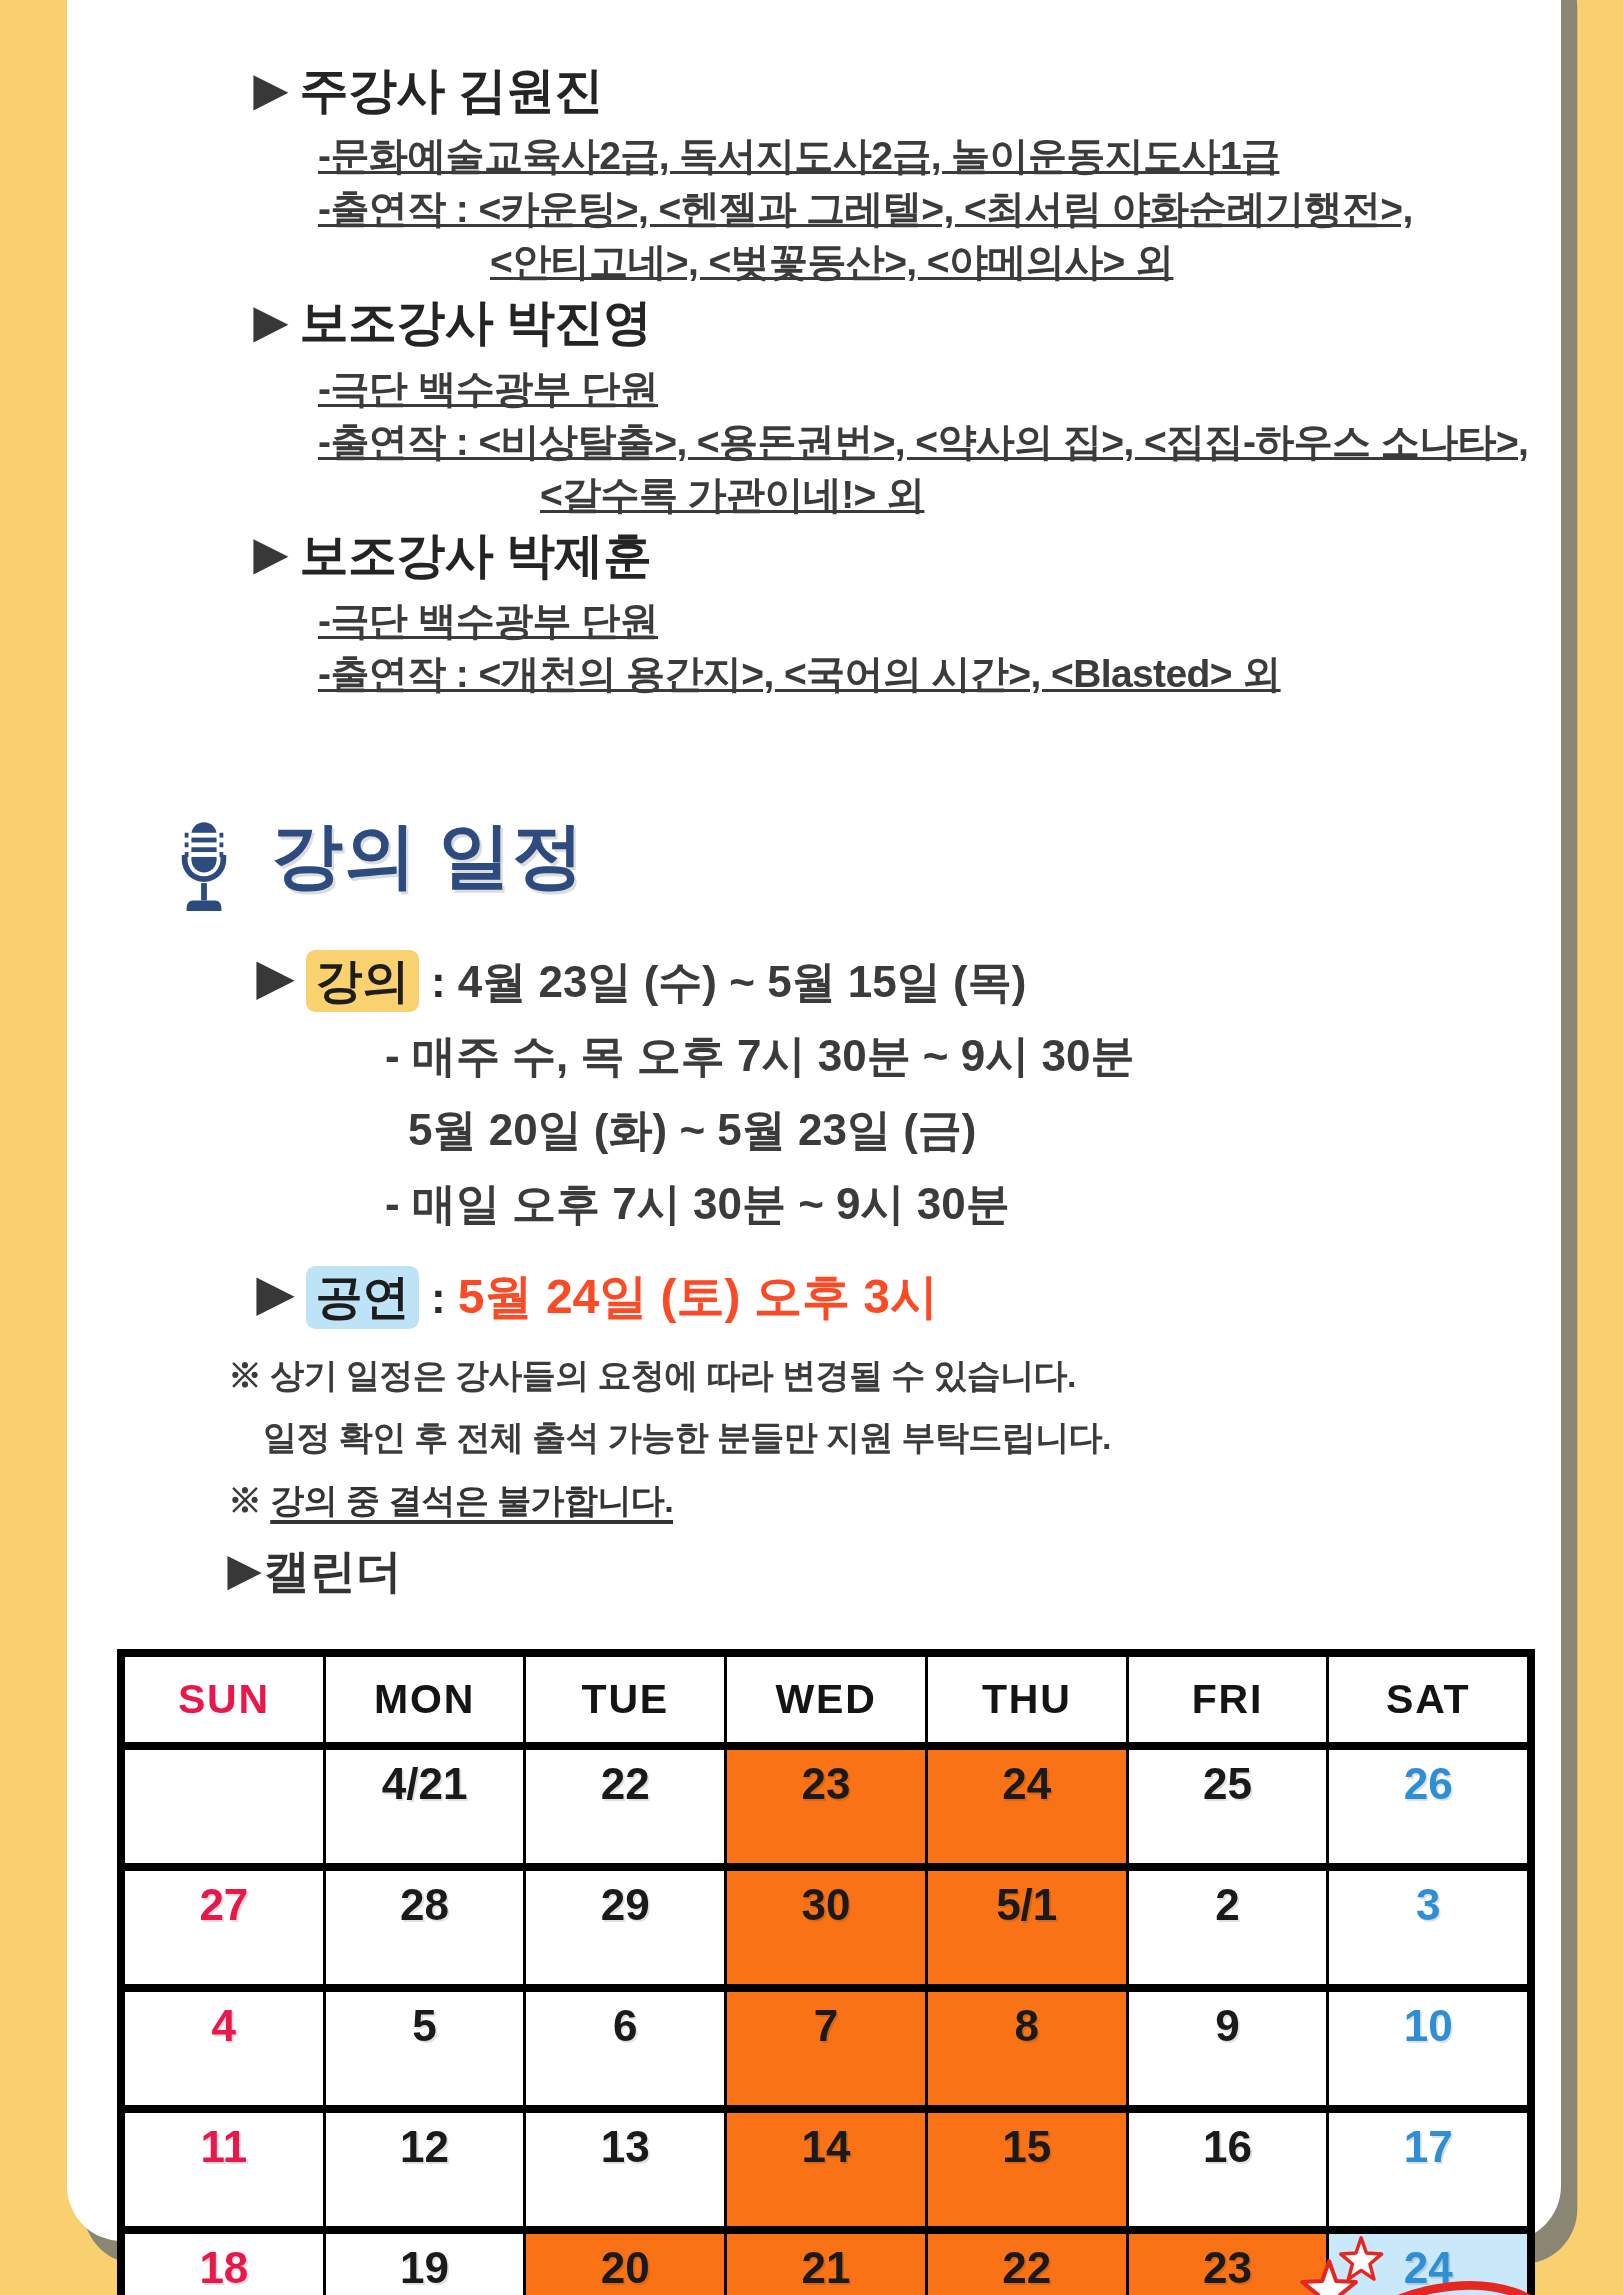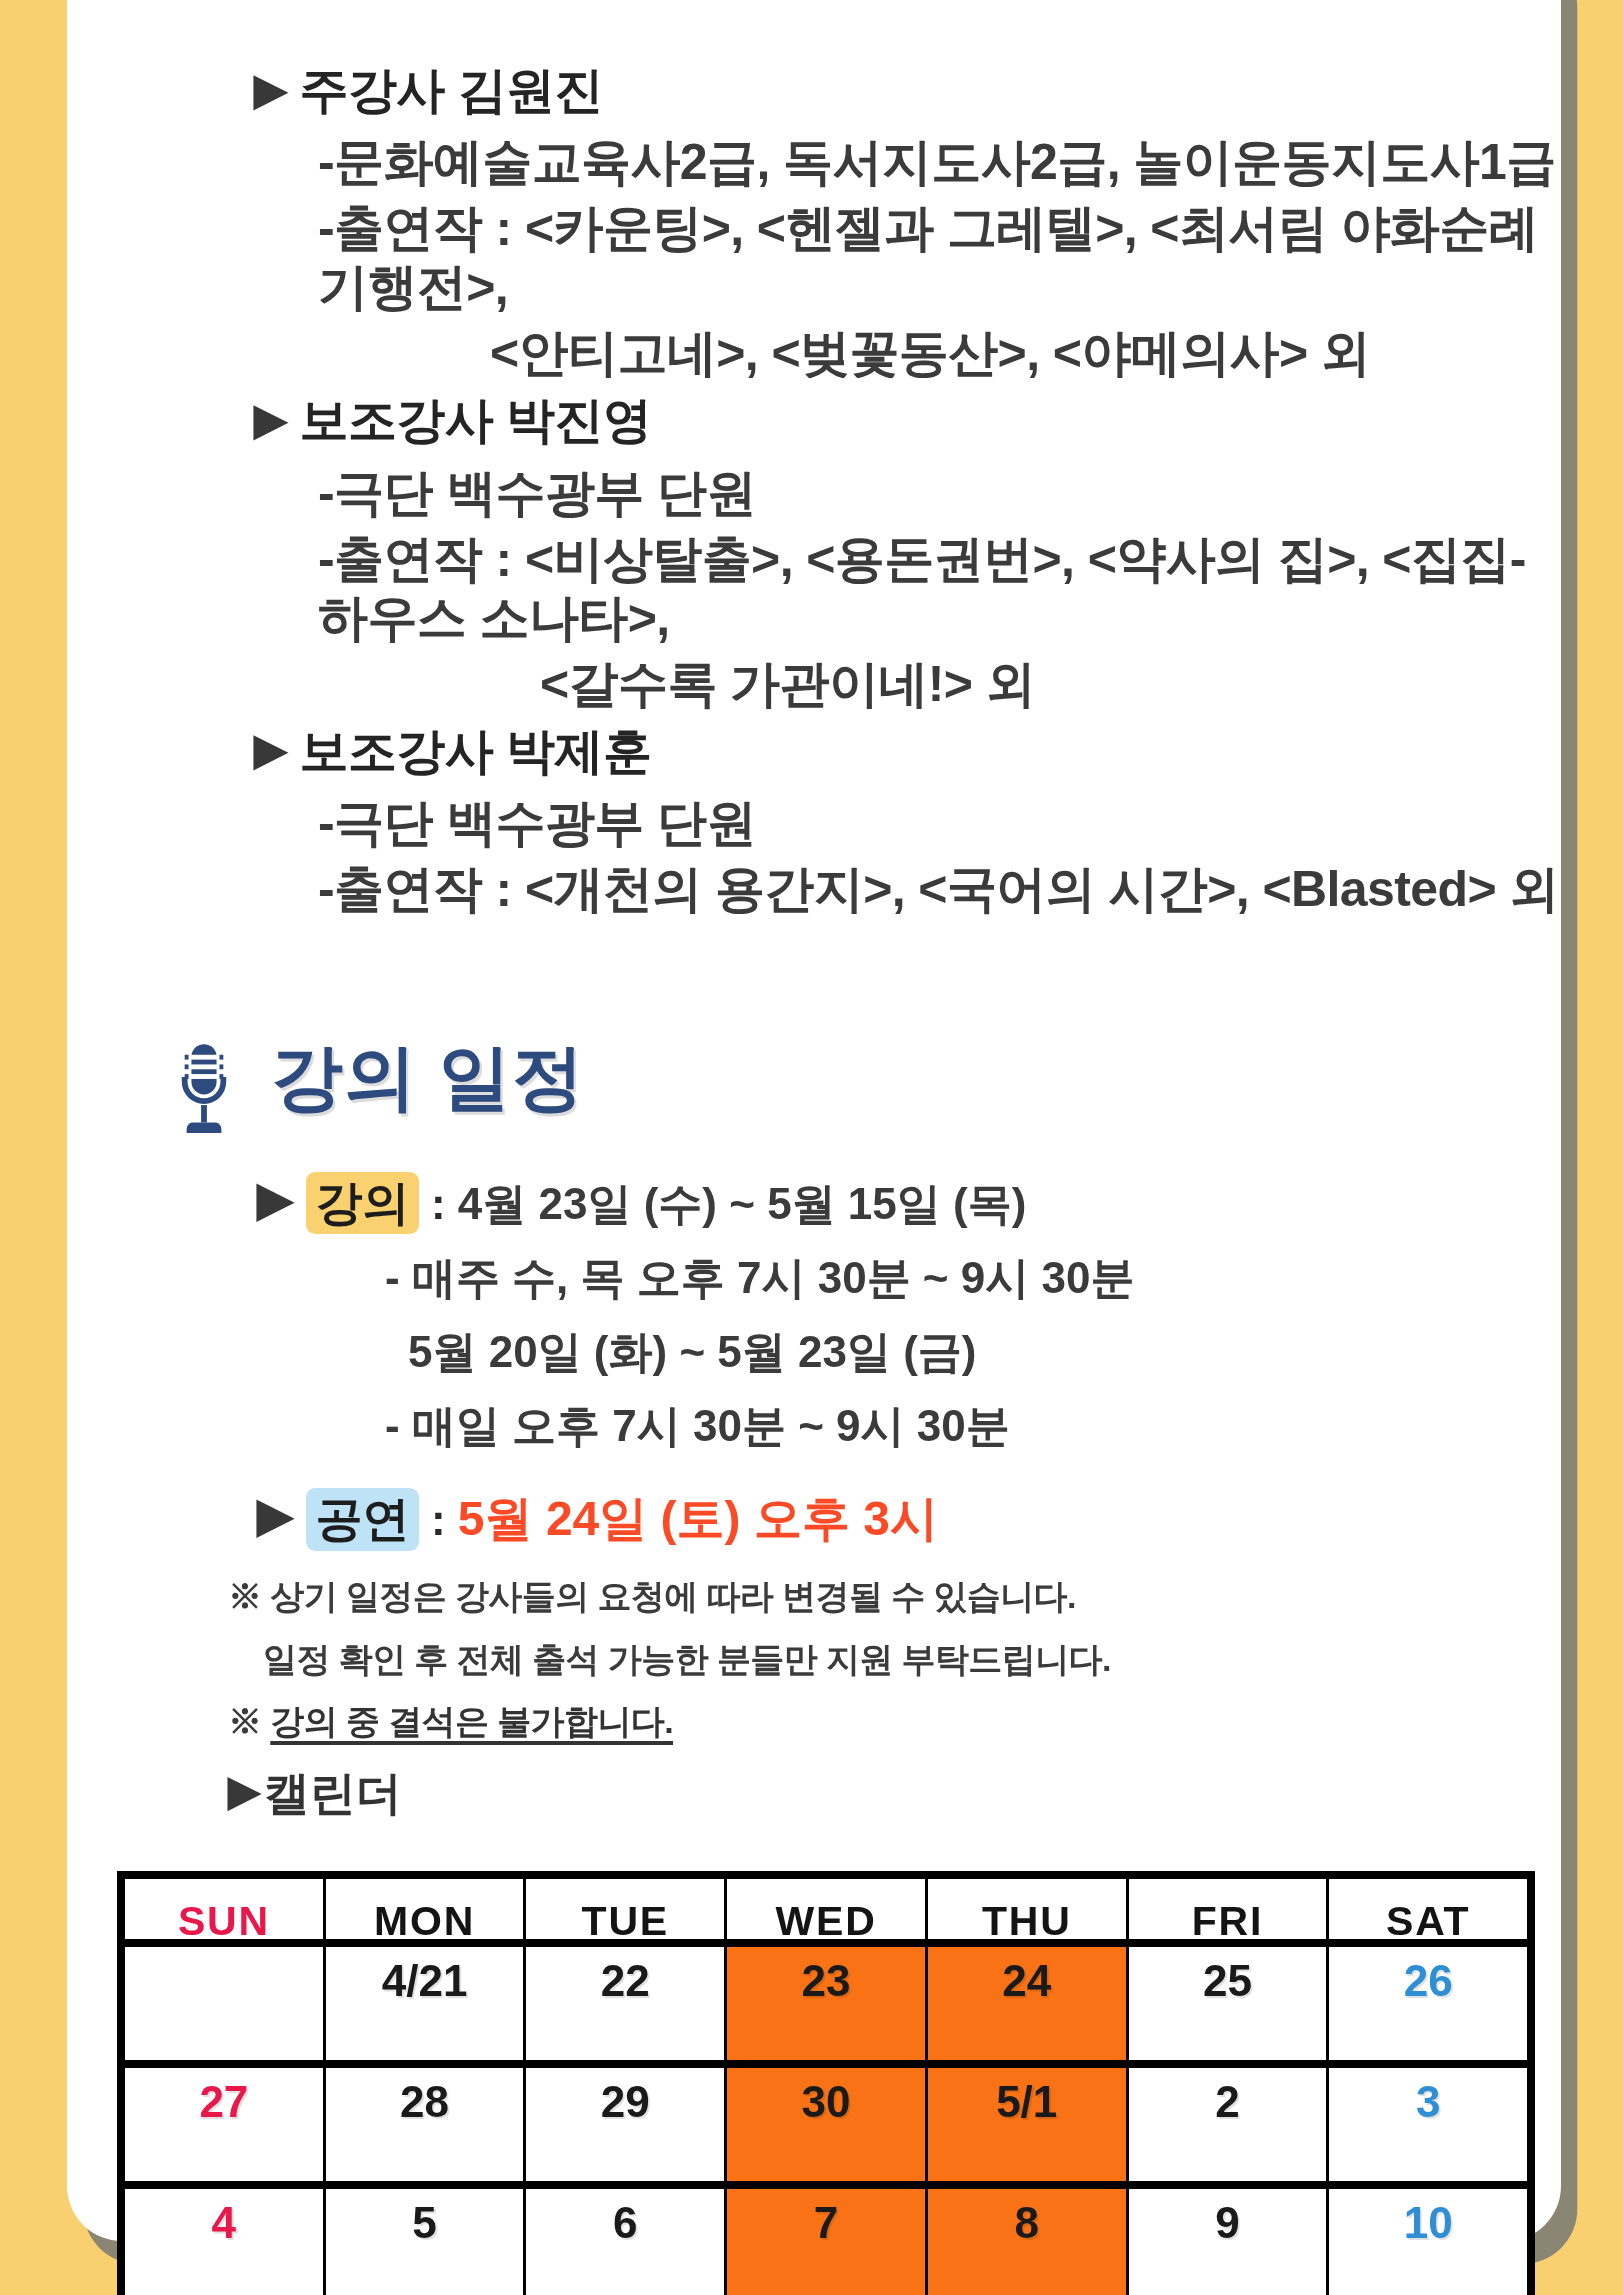--- a/index.html
+++ b/index.html
@@ -18,22 +18,22 @@
   .content{position:absolute;left:0;top:123px;width:100%;}
 
   
   .inst-title{
     margin:9px 0 0 187px;font-size:49px;font-weight:bold;color:#242424;
     line-height:1.15;letter-spacing:-0.6px;
   }
   .tri{color:#383838;font-size:43px;margin-right:13px;vertical-align:3.5px;}
   .inst-details{margin-top:15px;}
   .inst-detail{
-    margin:0 0 7px 251px;font-size:50px;font-weight:bold;color:#3B3B3B;
-    line-height:1.18;letter-spacing:-0.6px;
+    margin:0 0 7px 251px;font-size:39px;font-weight:bold;color:#3B3B3B;
+    line-height:1.18;letter-spacing:-0.6px;text-decoration:underline;
   }
   .inst-detail.cont1{margin-left:423px;}
   .inst-detail.cont2{margin-left:473px;}
 
   
   .section-title-row{
     margin:111px 0 0 108px;display:flex;align-items:flex-start;height:125px;
   }
   .mic{width:58px;height:123px;flex:0 0 auto;}
   .section-title{
@@ -76,21 +76,21 @@
     margin:46px 0 0 50px;width:1418px;box-sizing:border-box;
     border:8.2px solid #000;background:#fff;
   }
   .cal-row{display:flex;border-bottom:8.2px solid #000;}
   .cal-row:last-child{border-bottom:none;}
   .cal-cell{
     flex:1 1 0;border-right:3.5px solid #000;box-sizing:border-box;
     text-align:center;position:relative;background:#fff;
   }
   .cal-cell:last-child{border-right:none;}
-  .cal-head .cal-cell{height:60px;line-height:85px;font-size:41px;
+  .cal-head .cal-cell{height:85px;line-height:85px;font-size:41px;
     font-weight:bold;color:#141414;letter-spacing:1.8px;}
   .cal-body .cal-cell{height:113px;padding-top:9.3px;font-size:44px;
     font-weight:bold;color:#1a1a1a;text-shadow:1.8px 1.8px 0 rgba(0,0,0,0.12);}
   .cal-cell.sun{color:#E9174A;}
   .cal-cell.sat{color:#2E8FD4;}
   .cal-cell.lesson{background:#f97316;}
   .cal-cell.show{background:#C9E8FA;color:#2E8FD4;overflow:visible;}
   .show-svg{position:absolute;left:-76px;top:-23px;z-index:4;pointer-events:none;overflow:visible;}
 </style>
 </head>

